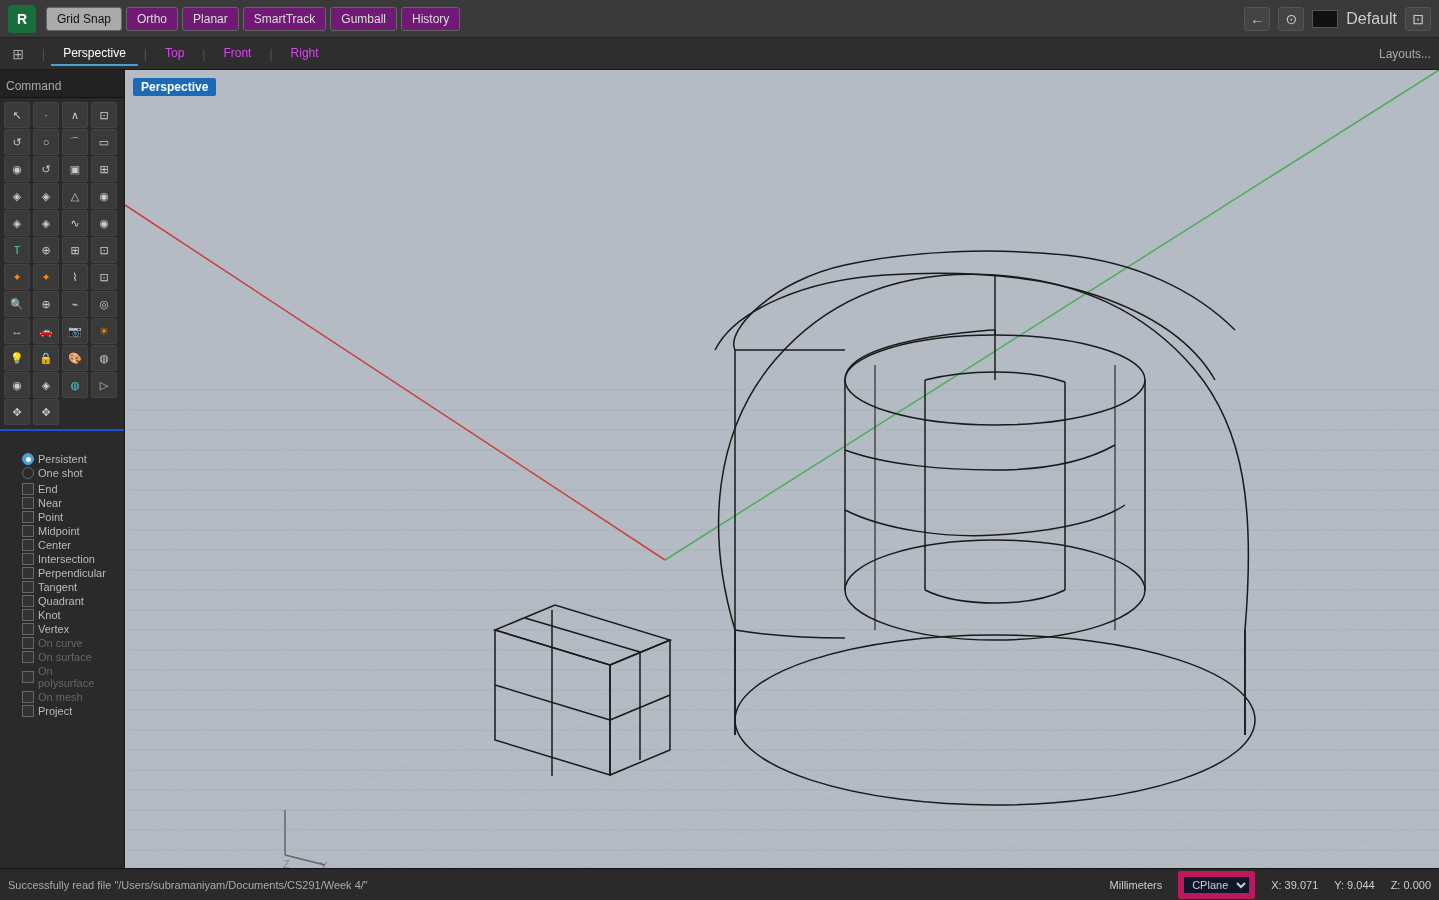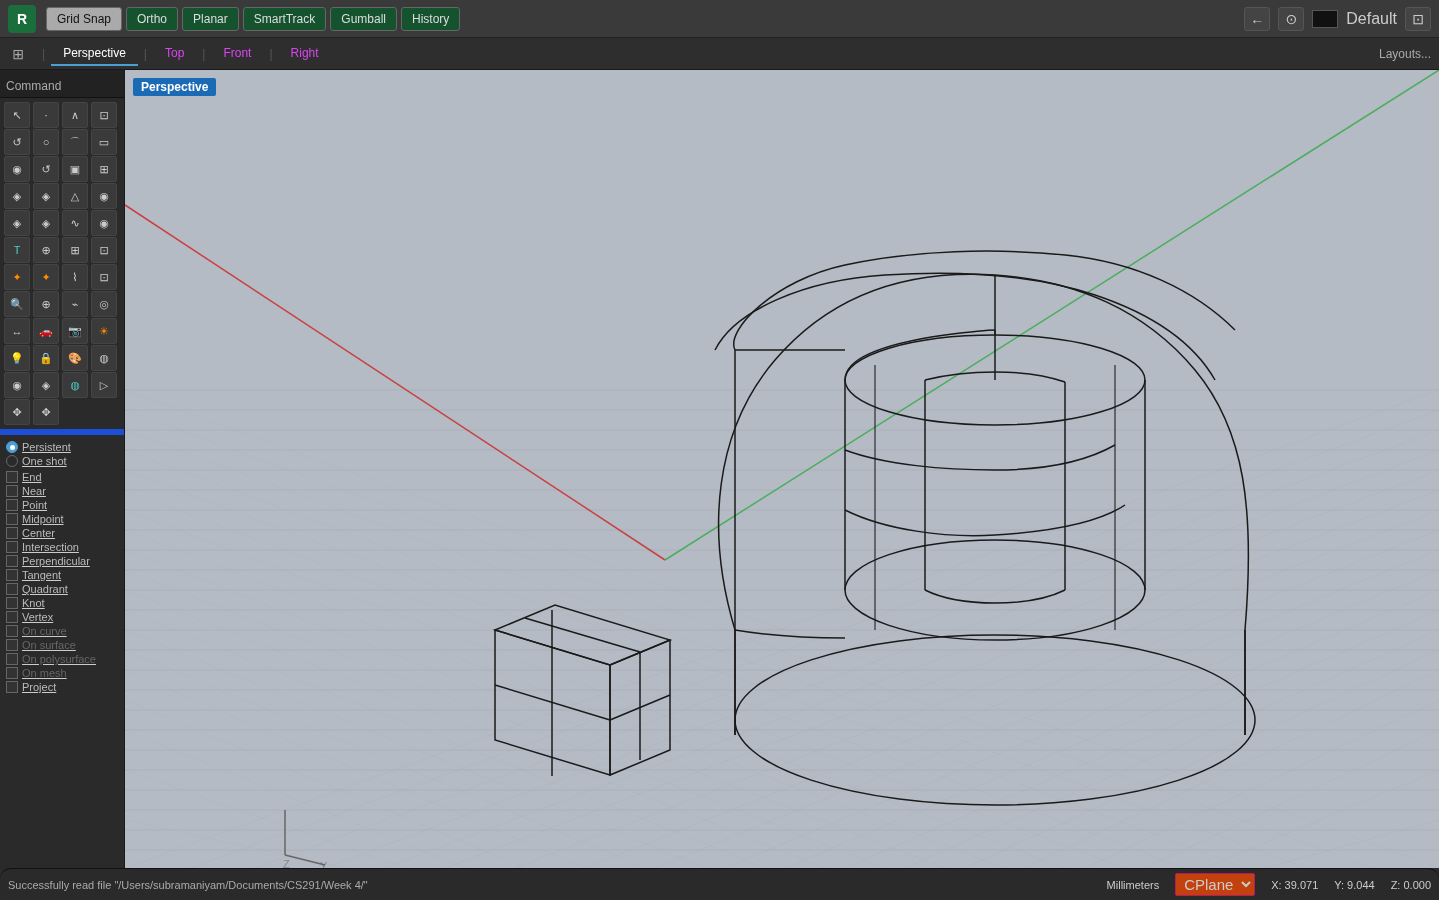--- a/index.html
+++ b/index.html
@@ -17,21 +17,21 @@
     }
     .rhino-logo {
       width: 28px; height: 28px;
       background: #1a6e3c;
       border-radius: 4px;
       display: flex; align-items: center; justify-content: center;
       color: white; font-weight: bold; font-size: 14px;
       margin-right: 6px;
     }
     .toolbar-btn {
-      background: #14532d;
+      background: #701a75;
       border: 1px solid #666;
       color: #ddd;
       padding: 3px 10px;
       border-radius: 3px;
       font-size: 12px;
       cursor: pointer;
       height: 24px;
       display: flex; align-items: center;
     }
     .toolbar-btn.active { background: #aaa; color: #111; }
@@ -108,25 +108,24 @@
       border: 1px solid #444;
       border-radius: 2px;
       display: flex; align-items: center; justify-content: center;
       cursor: pointer;
       font-size: 11px;
       color: #ccc;
     }
 
     
     #osnap-panel {
-      padding: 6px;
-      border-top: 6px solid #1d4ed8;
+      padding: 22px;
+      border-top: 2px solid #1d4ed8;
       flex: 1;
       overflow-y: auto;
-      text-decoration: underline;
     }
     .osnap-section {
       margin-bottom: 4px;
     }
     .osnap-radio-row, .osnap-check-row {
       display: flex; align-items: center; gap: 4px;
       margin-bottom: 2px;
       font-size: 11px;
       color: #bbb;
     }
@@ -178,30 +177,29 @@
     #status-bar {
       height: 32px;
       background: #2a2a2a;
       border-top: 1px solid #111;
       display: flex;
       align-items: center;
       padding: 0 8px;
       font-size: 11px;
       color: #aaa;
       gap: 16px;
-      border-radius: 11px;
     }
     #status-message { flex: 1; }
     .status-unit { color: #ccc; }
     .status-cplane {
       display: flex; align-items: center; gap: 4px;
     }
     .cplane-select {
-      background: #c2410c; border: 1px solid #be185d; color: #ccc;
-      padding: 1px 4px; font-size: 15px; border-radius: 2px;
+      background: #0f172a; border: 6px solid #be185d; color: #ccc;
+      padding: 1px 4px; font-size: 11px; border-radius: 2px;
     }
     .coord { color: #ccc; }
   </style>
 </head>
 <body>
 
 <div id="top-toolbar">
   <div class="rhino-logo">R</div>
   <button class="toolbar-btn active">Grid Snap</button>
   <button class="toolbar-btn">Ortho</button>

